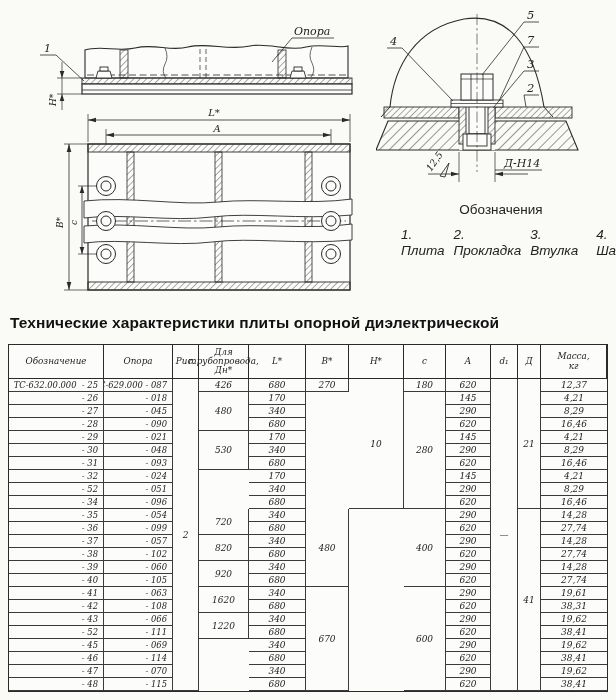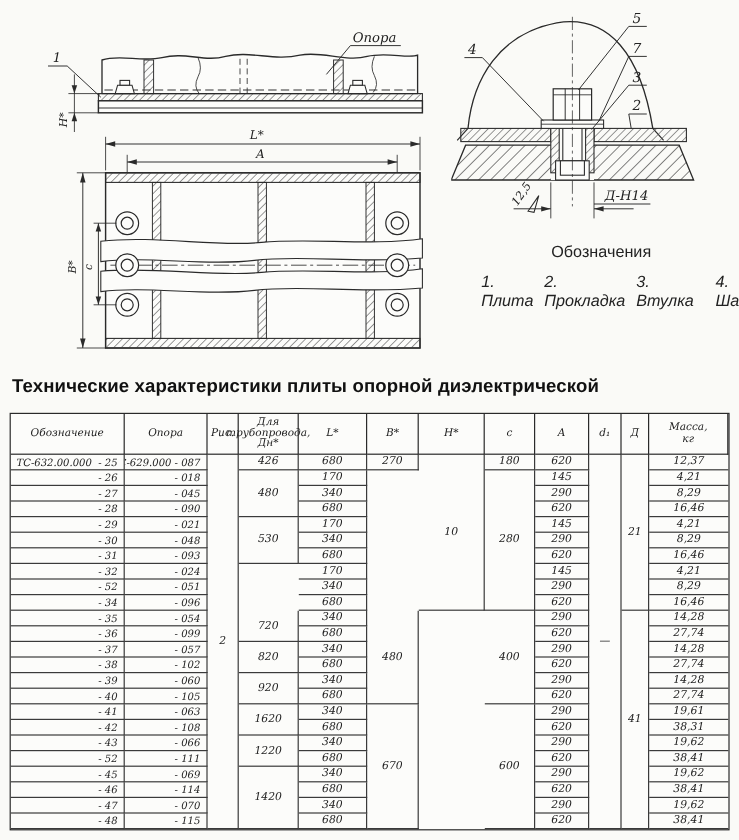--- a/index.html
+++ b/index.html
@@ -341,21 +341,20 @@
     <div class="td c1 right" style="grid-area: 25 / 2 / span 1;">- 115</div>
     <div class="td c2" style="grid-area: 2 / 3 / span 24;">2</div>
     <div class="td c3" style="grid-area: 2 / 4 / span 1;">426</div>
     <div class="td c3" style="grid-area: 3 / 4 / span 3;">480</div>
     <div class="td c3" style="grid-area: 6 / 4 / span 3;">530</div>
     <div class="td c3" style="grid-area: 12 / 4 / span 2;">720</div>
     <div class="td c3" style="grid-area: 14 / 4 / span 2;">820</div>
     <div class="td c3" style="grid-area: 16 / 4 / span 2;">920</div>
     <div class="td c3" style="grid-area: 18 / 4 / span 2;">1620</div>
     <div class="td c3" style="grid-area: 20 / 4 / span 2;">1220</div>
-    <div class="td c3" style="grid-area: 22 / 4 / span 4;">1420</div>
     <div class="td c4" style="grid-area: 2 / 5 / span 1;">680</div>
     <div class="td c4" style="grid-area: 3 / 5 / span 1;">170</div>
     <div class="td c4" style="grid-area: 4 / 5 / span 1;">340</div>
     <div class="td c4" style="grid-area: 5 / 5 / span 1;">680</div>
     <div class="td c4" style="grid-area: 6 / 5 / span 1;">170</div>
     <div class="td c4" style="grid-area: 7 / 5 / span 1;">340</div>
     <div class="td c4" style="grid-area: 8 / 5 / span 1;">680</div>
     <div class="td c4" style="grid-area: 9 / 5 / span 1;">170</div>
     <div class="td c4" style="grid-area: 10 / 5 / span 1;">340</div>
     <div class="td c4" style="grid-area: 11 / 5 / span 1;">680</div>

